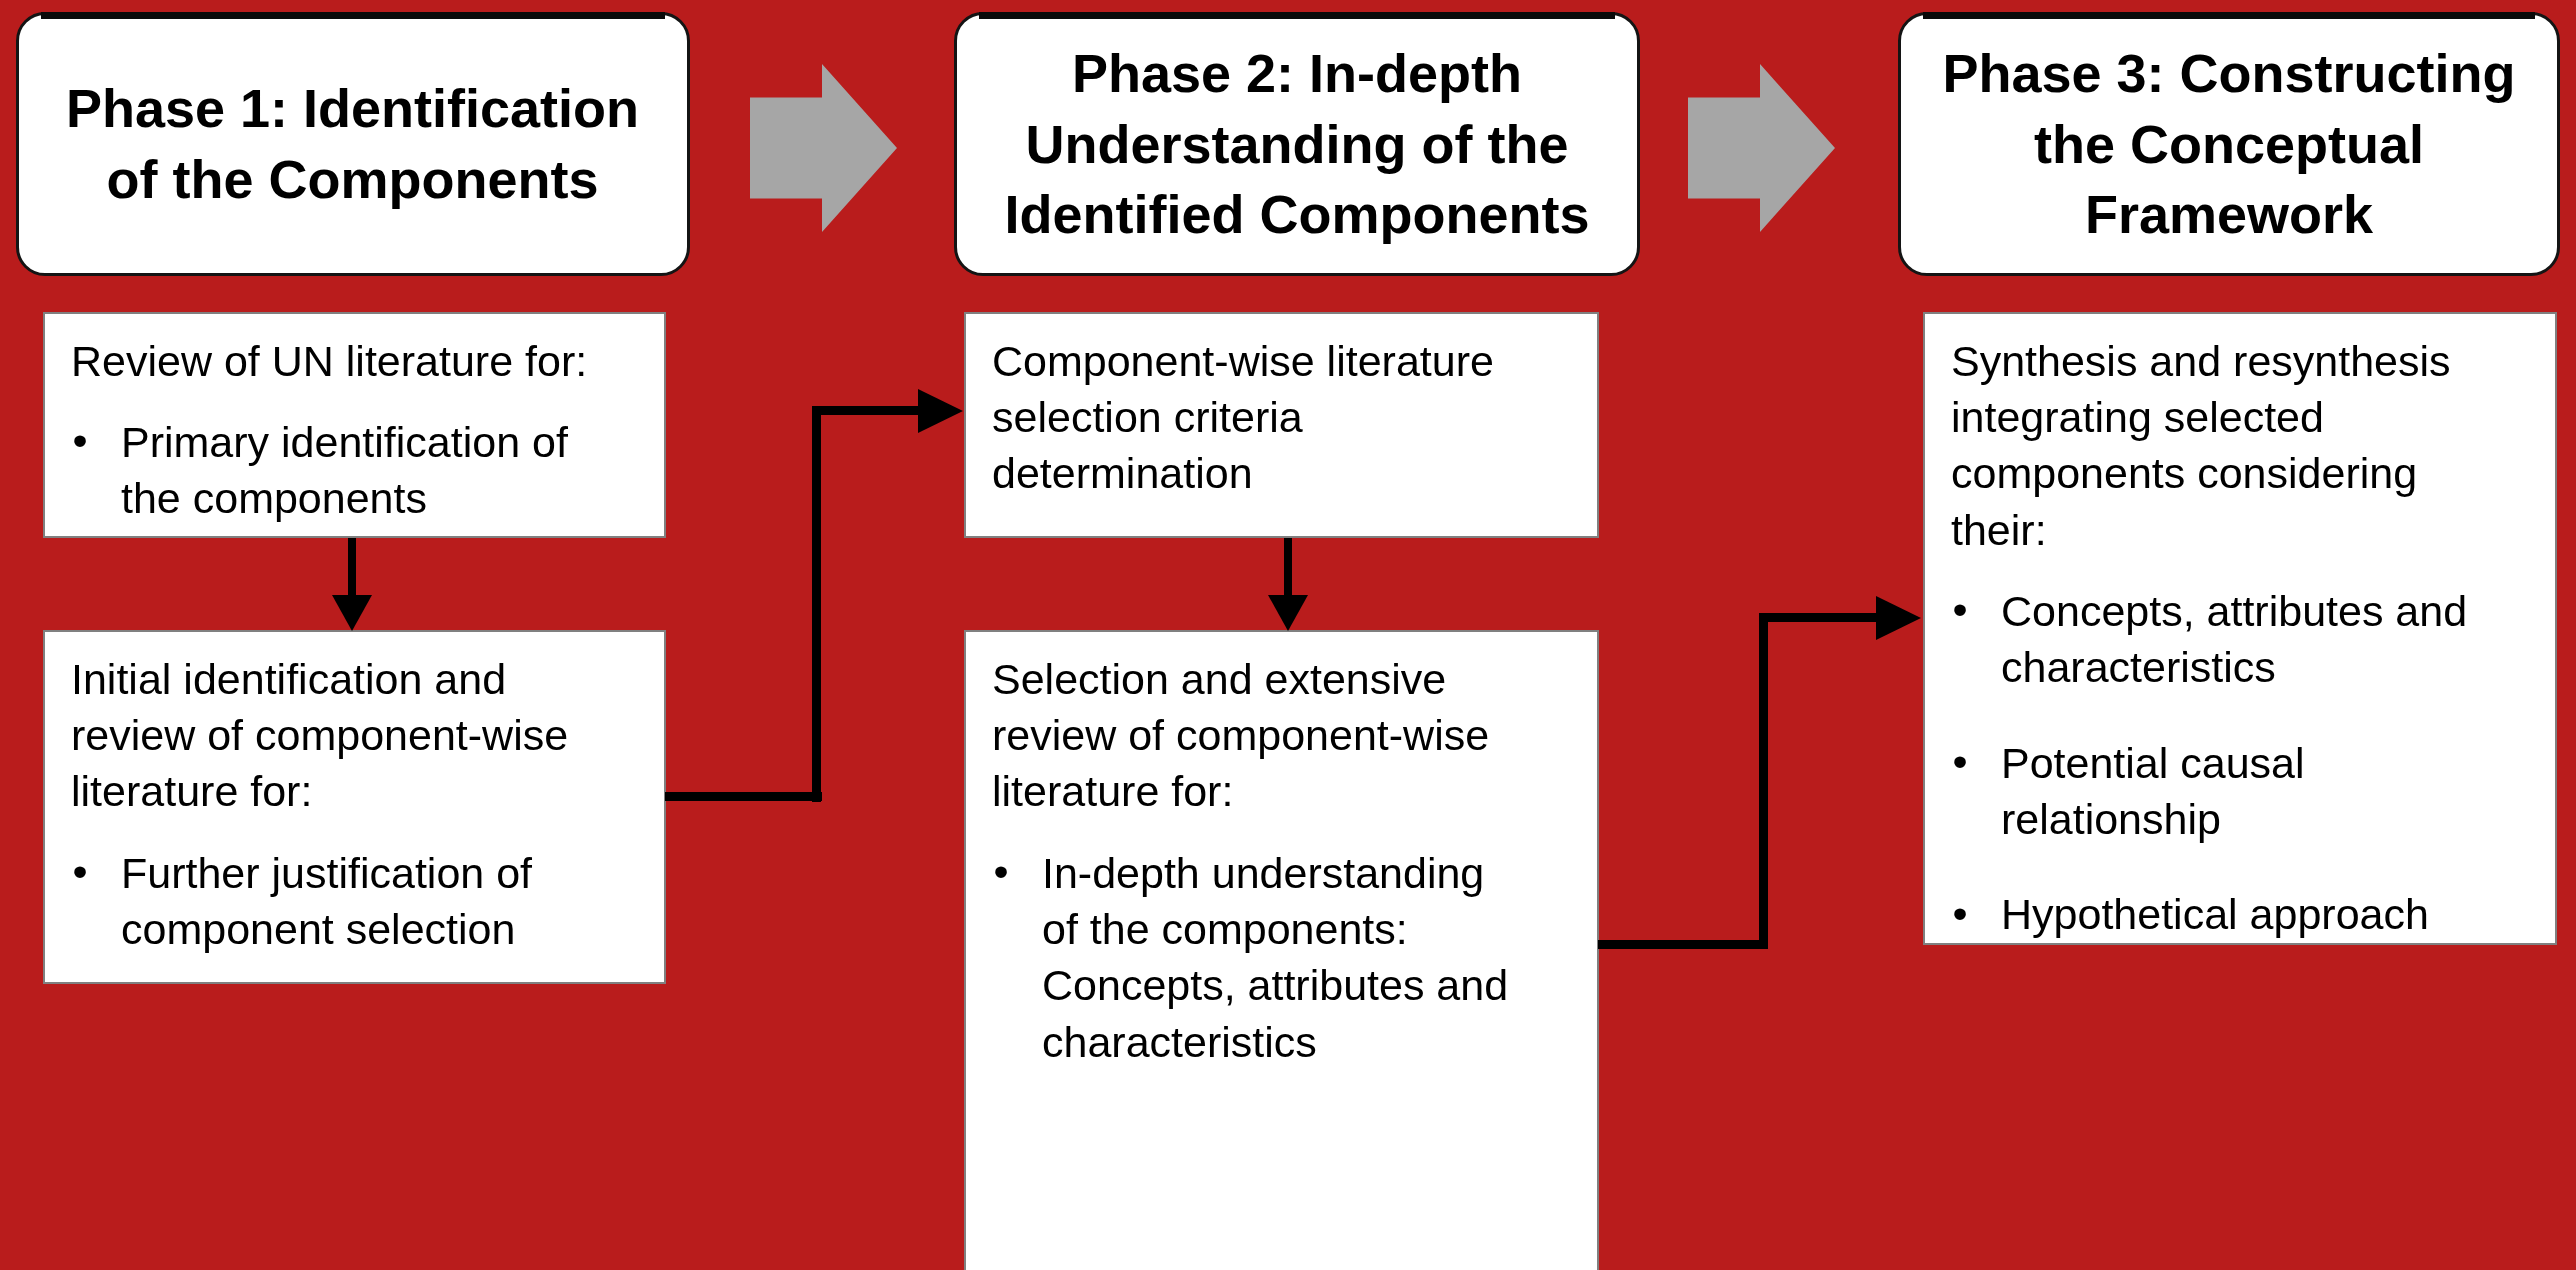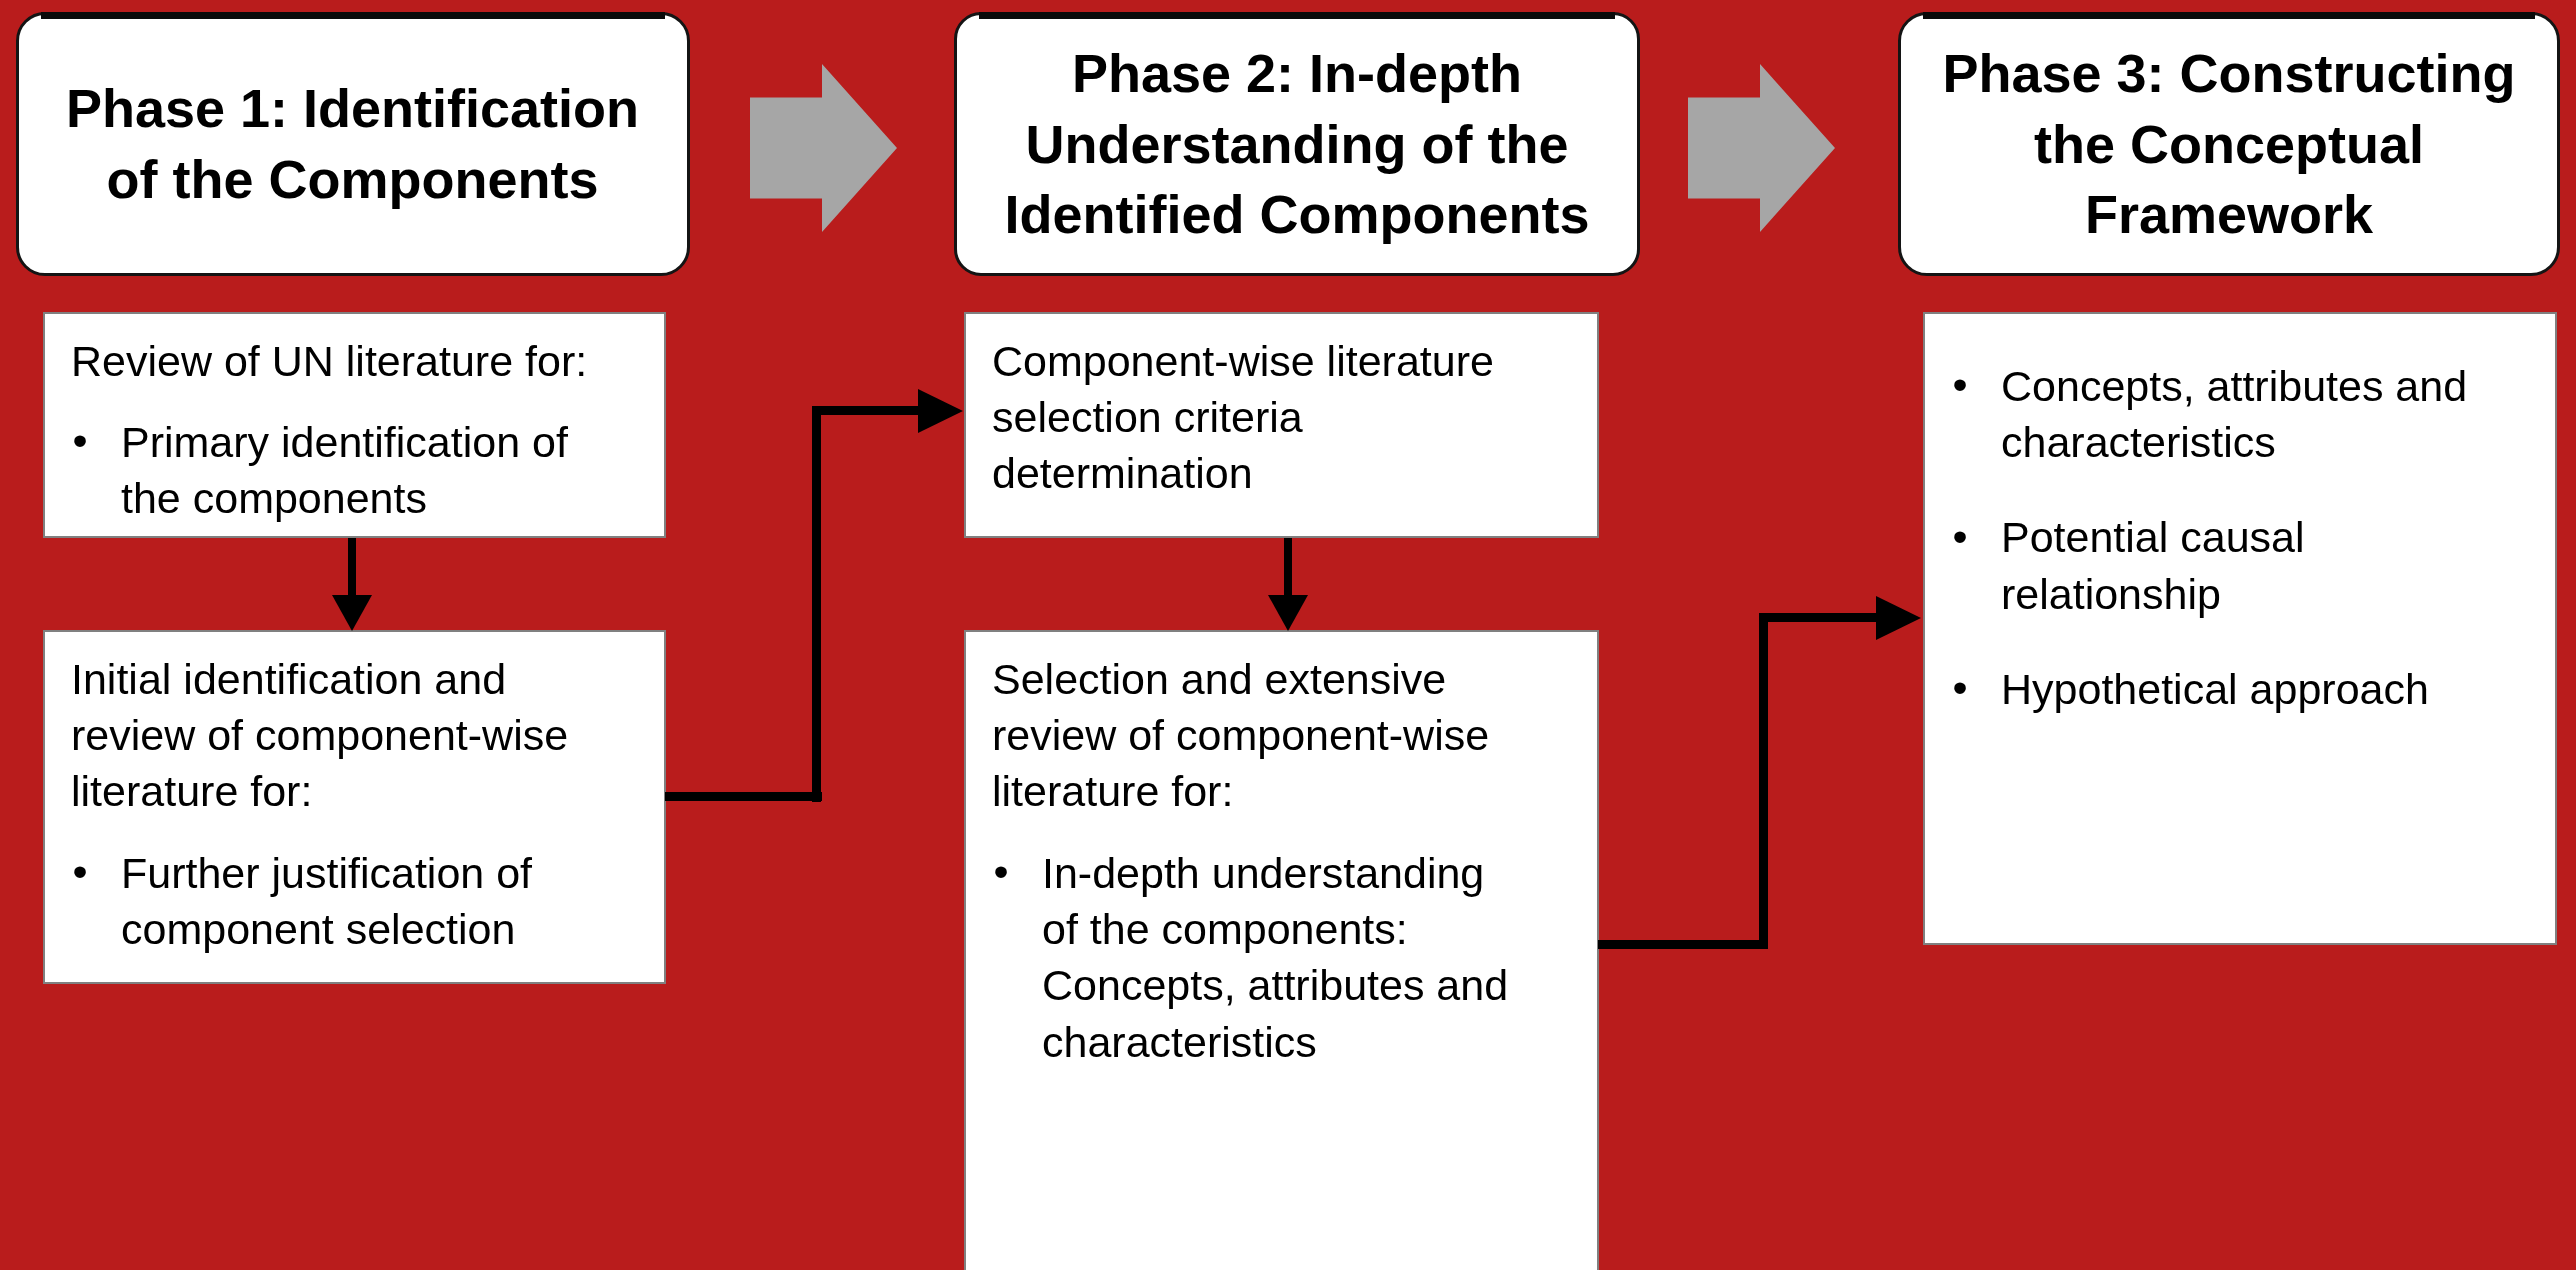--- a/index.html
+++ b/index.html
@@ -13,21 +13,21 @@
     box-sizing: border-box;
     display: flex; align-items: center; justify-content: center;
     text-align: center; font-weight: bold; font-size: 54px; line-height: 1.3;
     white-space: pre-line;
   }
   .phase-header::before { 
     content: ""; position: absolute; top: -3.1px; left: 22px; right: 22px;
     height: 7px; background: #0a0a0a;
   }
   .ph1 { left: 15.5px;   width: 674px; }
-  .ph2 { left: 954px; width: 686px; border-radius: 27px; }
+  .ph2 { left: 954px; width: 686px; }
   .ph3 { left: 1898px; width: 662px; }
 
   
   .block-arrow {
     position: absolute; top: 64px; width: 147px; height: 168px;
     background: #a6a6a6;
     clip-path: polygon(0 20%, 49% 20%, 49% 0%, 100% 50%, 49% 100%, 49% 80%, 0 80%);
   }
   .ba1 { left: 750px; }
   .ba2 { left: 1688px; }
@@ -119,20 +119,24 @@
 literature for:</div>
     <ul>
       <li>In-depth understanding
 of the components:
 Concepts, attributes and
 characteristics</li>
     </ul>
   </div>
 
   <div class="step-box b31">
+    <div class="intro">Synthesis and resynthesis
+integrating selected
+components considering
+their:</div>
     <ul>
       <li>Concepts, attributes and
 characteristics</li>
       <li>Potential causal
 relationship</li>
       <li>Hypothetical approach</li>
     </ul>
   </div>
 
   <div class="varrow v1">

